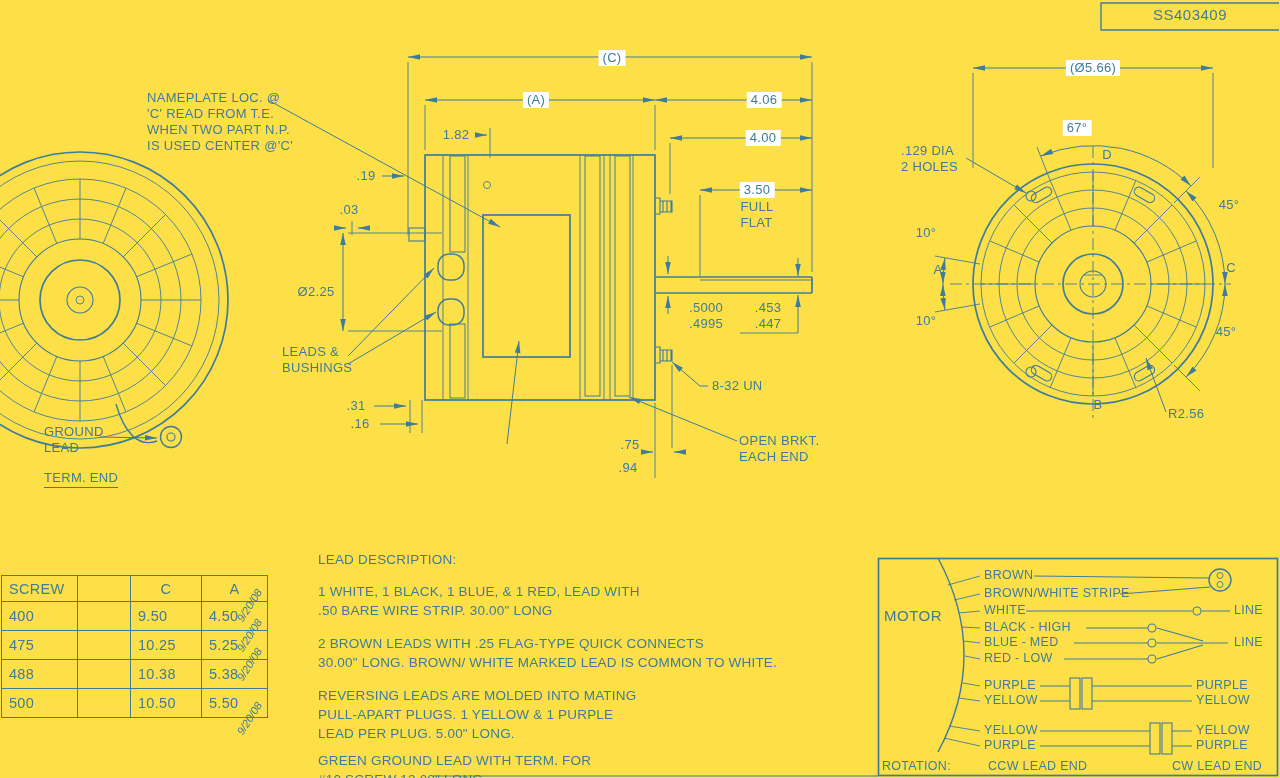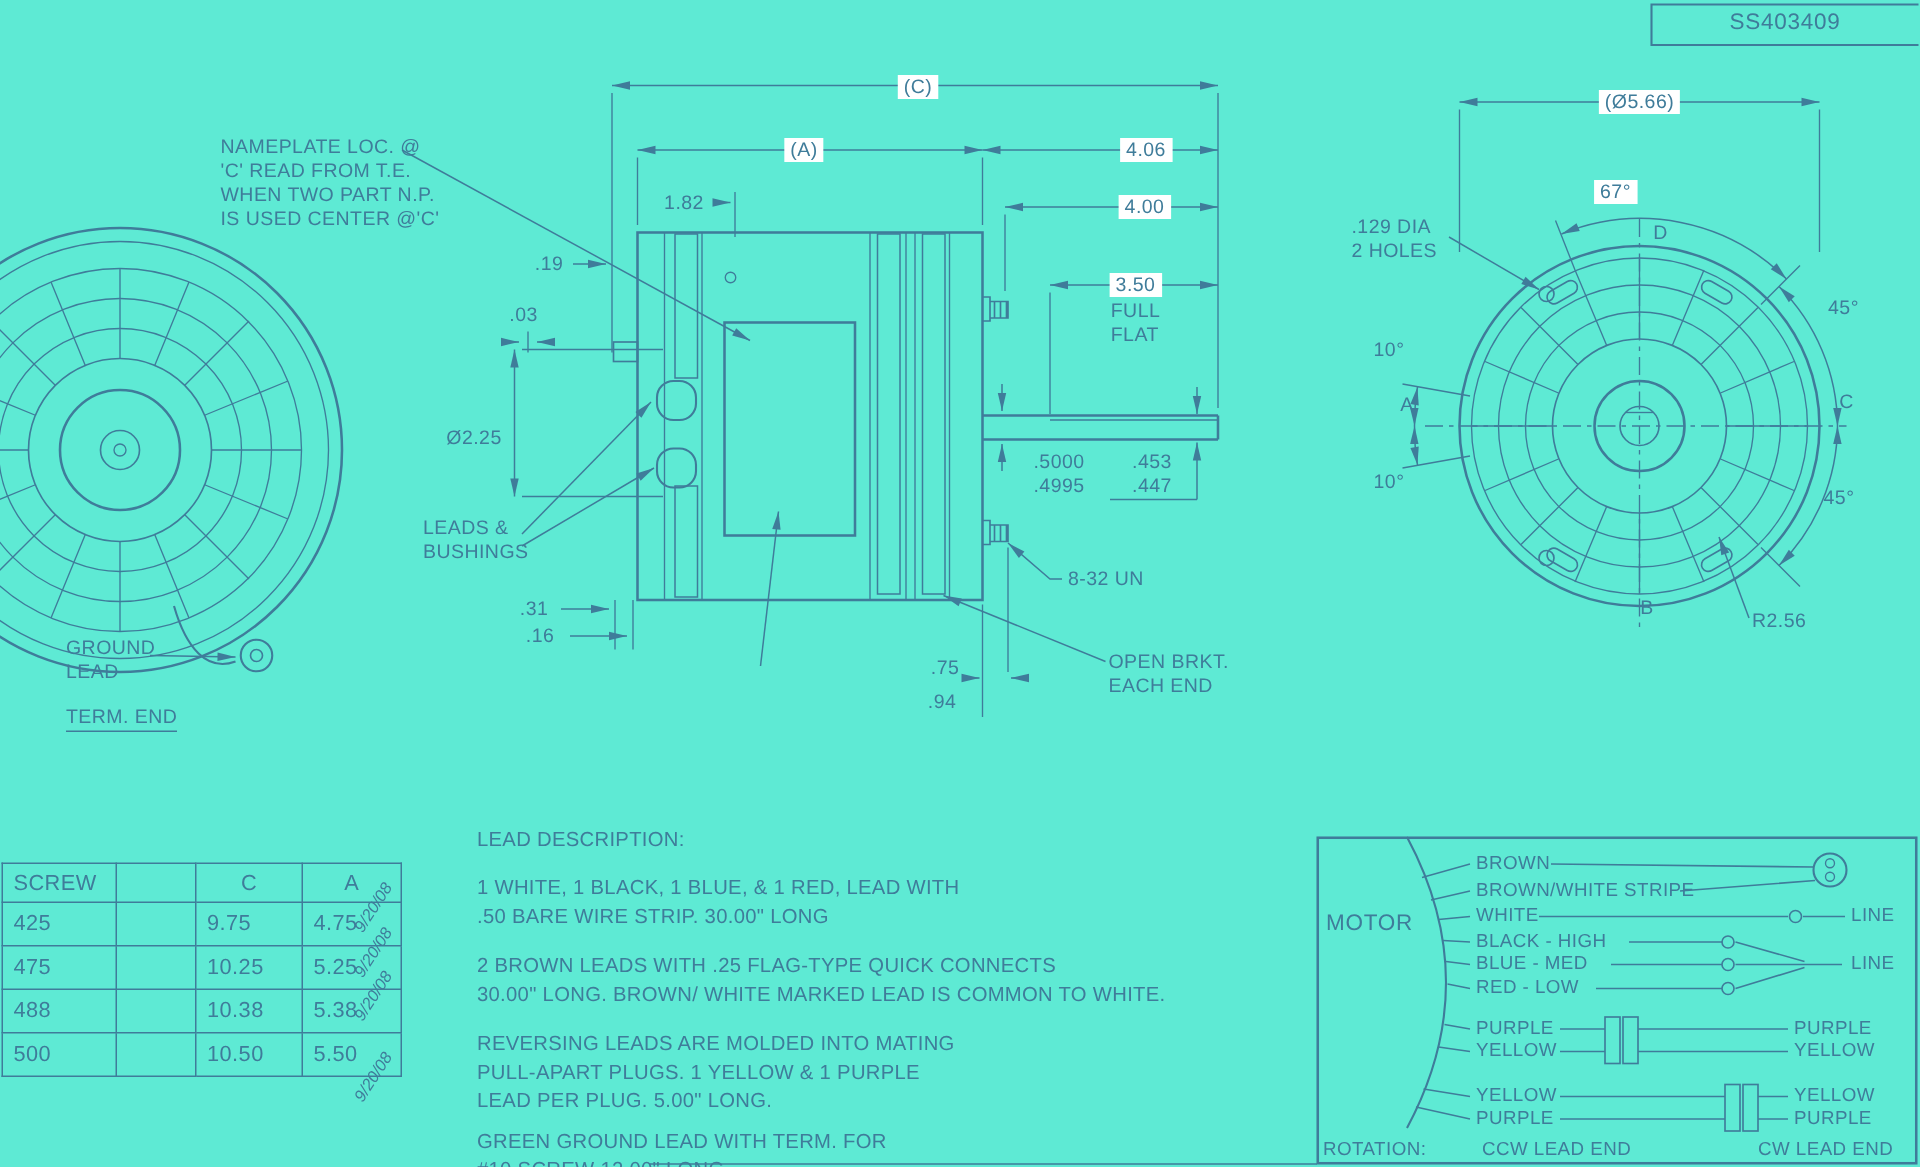--- a/index.html
+++ b/index.html
@@ -1,17 +1,17 @@
 <!DOCTYPE html>
 <html style="--ink: #3f7c9a;"><head>
 <meta charset="utf-8">
 <style>
   :root{ --ink:#3f7c9a; }
   html,body{margin:0;padding:0;background:#ffffff;}
-  .stage{position:relative;width:1280px;height:778px;background:#5eead4;overflow:hidden;
+  .stage{position:relative;width:1280px;height:778px;background:#fde047;overflow:hidden;
          font-family:"Liberation Sans",sans-serif;}
   #art{position:absolute;left:0;top:0;color:var(--ink);}
   #art *{stroke:var(--ink);fill:none;}
   #art .fil{fill:var(--ink);stroke:none;}
   .w17{stroke-width:1.7}.w14{stroke-width:1.4}.w11{stroke-width:1.1}.w09{stroke-width:0.9}.w10{stroke-width:1}
   .cl{stroke-width:0.9;stroke-dasharray:12 4 3 4}
   .lbl{position:absolute;color:var(--ink);font-size:13px;line-height:16px;letter-spacing:.3px;white-space:pre;}
   .ml{white-space:pre-line;}
   .c{transform:translateX(-50%);}
   .ctr{text-align:left;}
@@ -255,24 +255,24 @@
         <col style="width:66px">
       </colgroup>
     <tbody>
         <tr class="hdr">
       <th>SCREW</th>
       <th></th>
       <th class="ctr">C</th>
       <th class="ctr">A</th>
     </tr>
     <tr>
-      <td>425</td>
-      <td></td>
-      <td>9.75</td>
-      <td>4.75</td>
+      <td>400</td>
+      <td></td>
+      <td>9.50</td>
+      <td>4.50</td>
     </tr>
     <tr>
       <td>475</td>
       <td></td>
       <td>10.25</td>
       <td>5.25</td>
     </tr>
     <tr>
       <td>488</td>
       <td></td>

